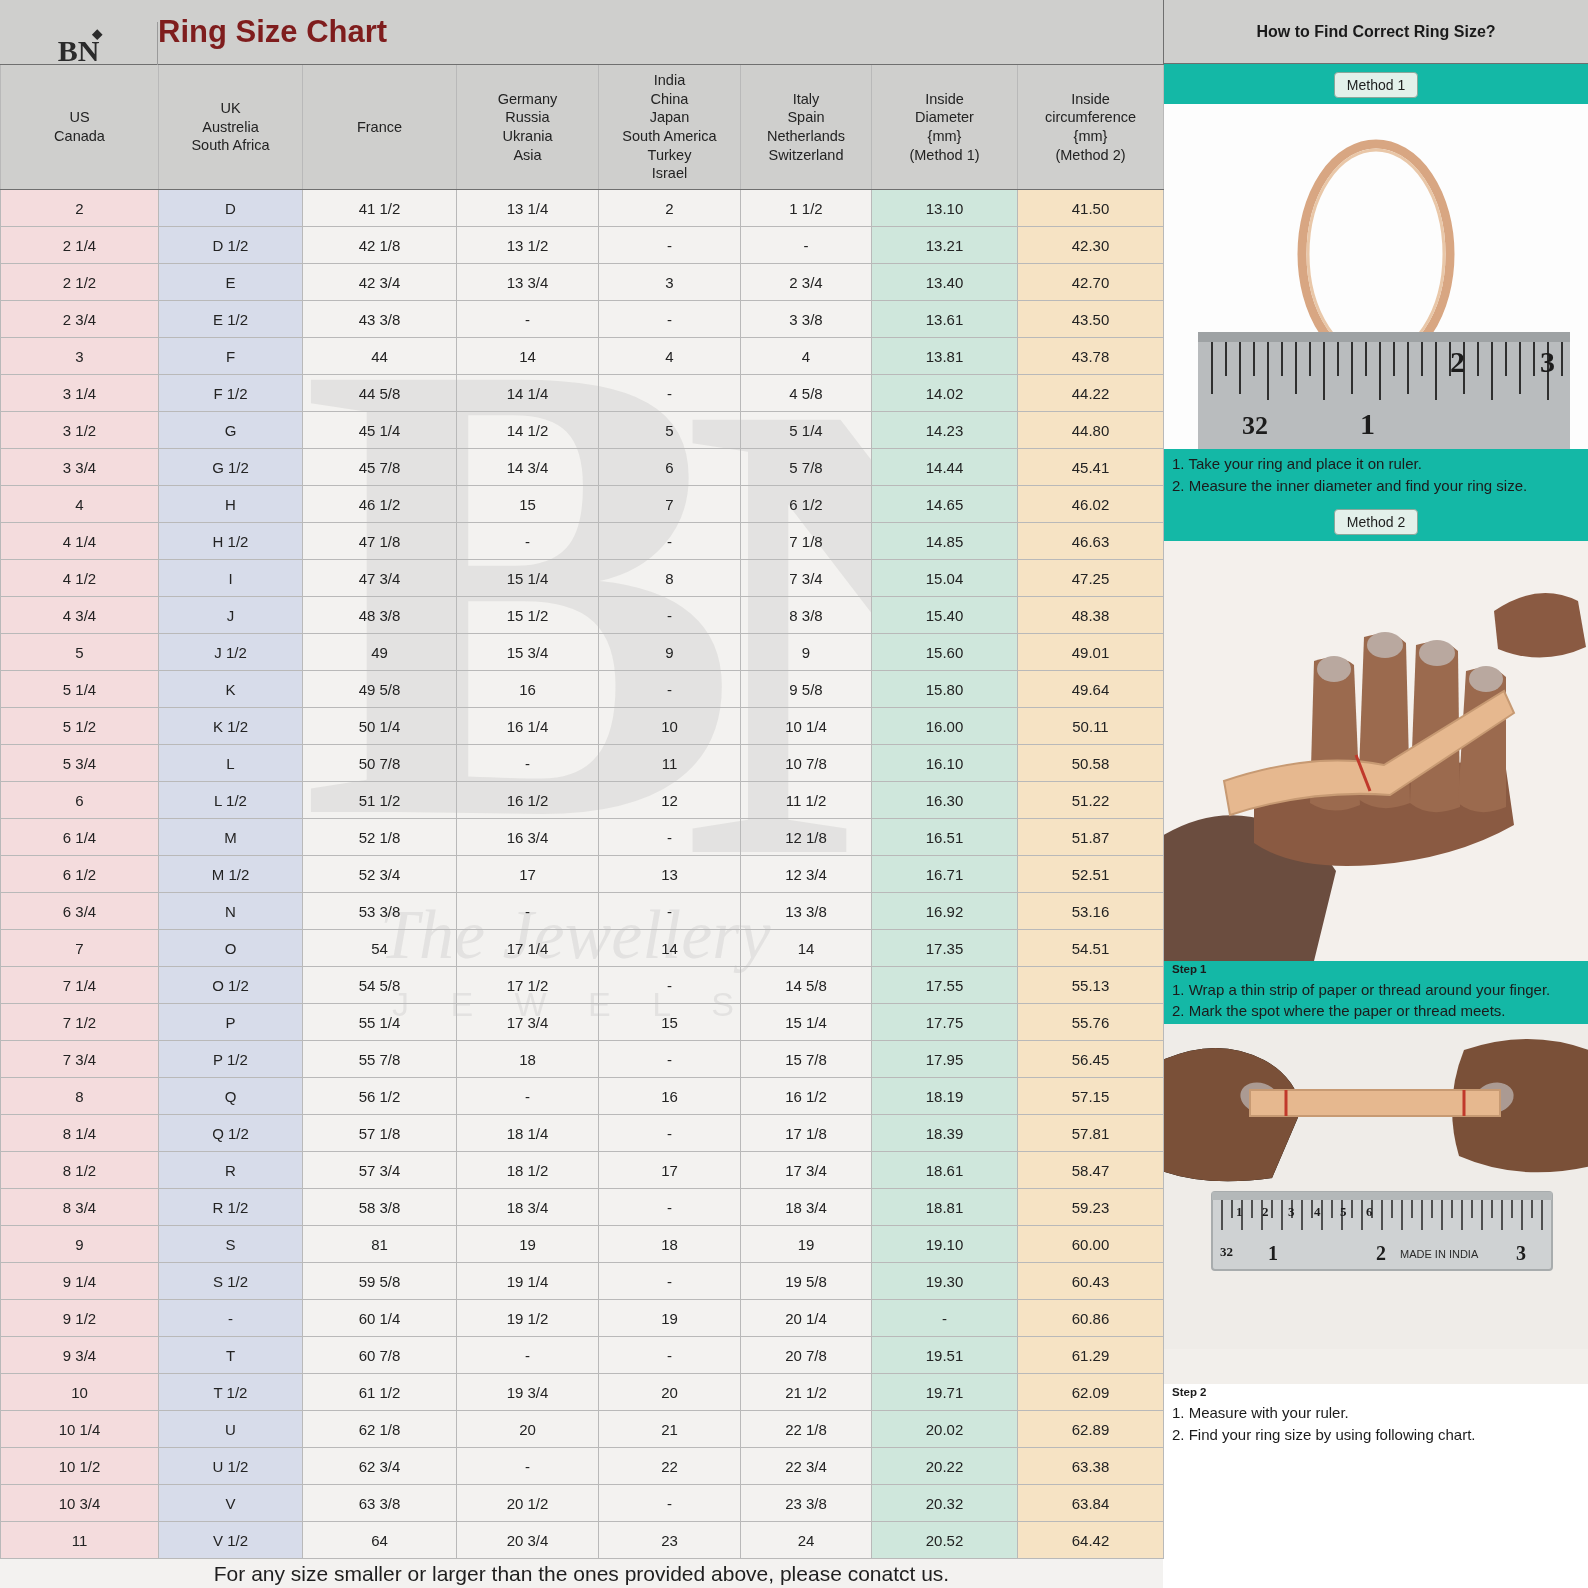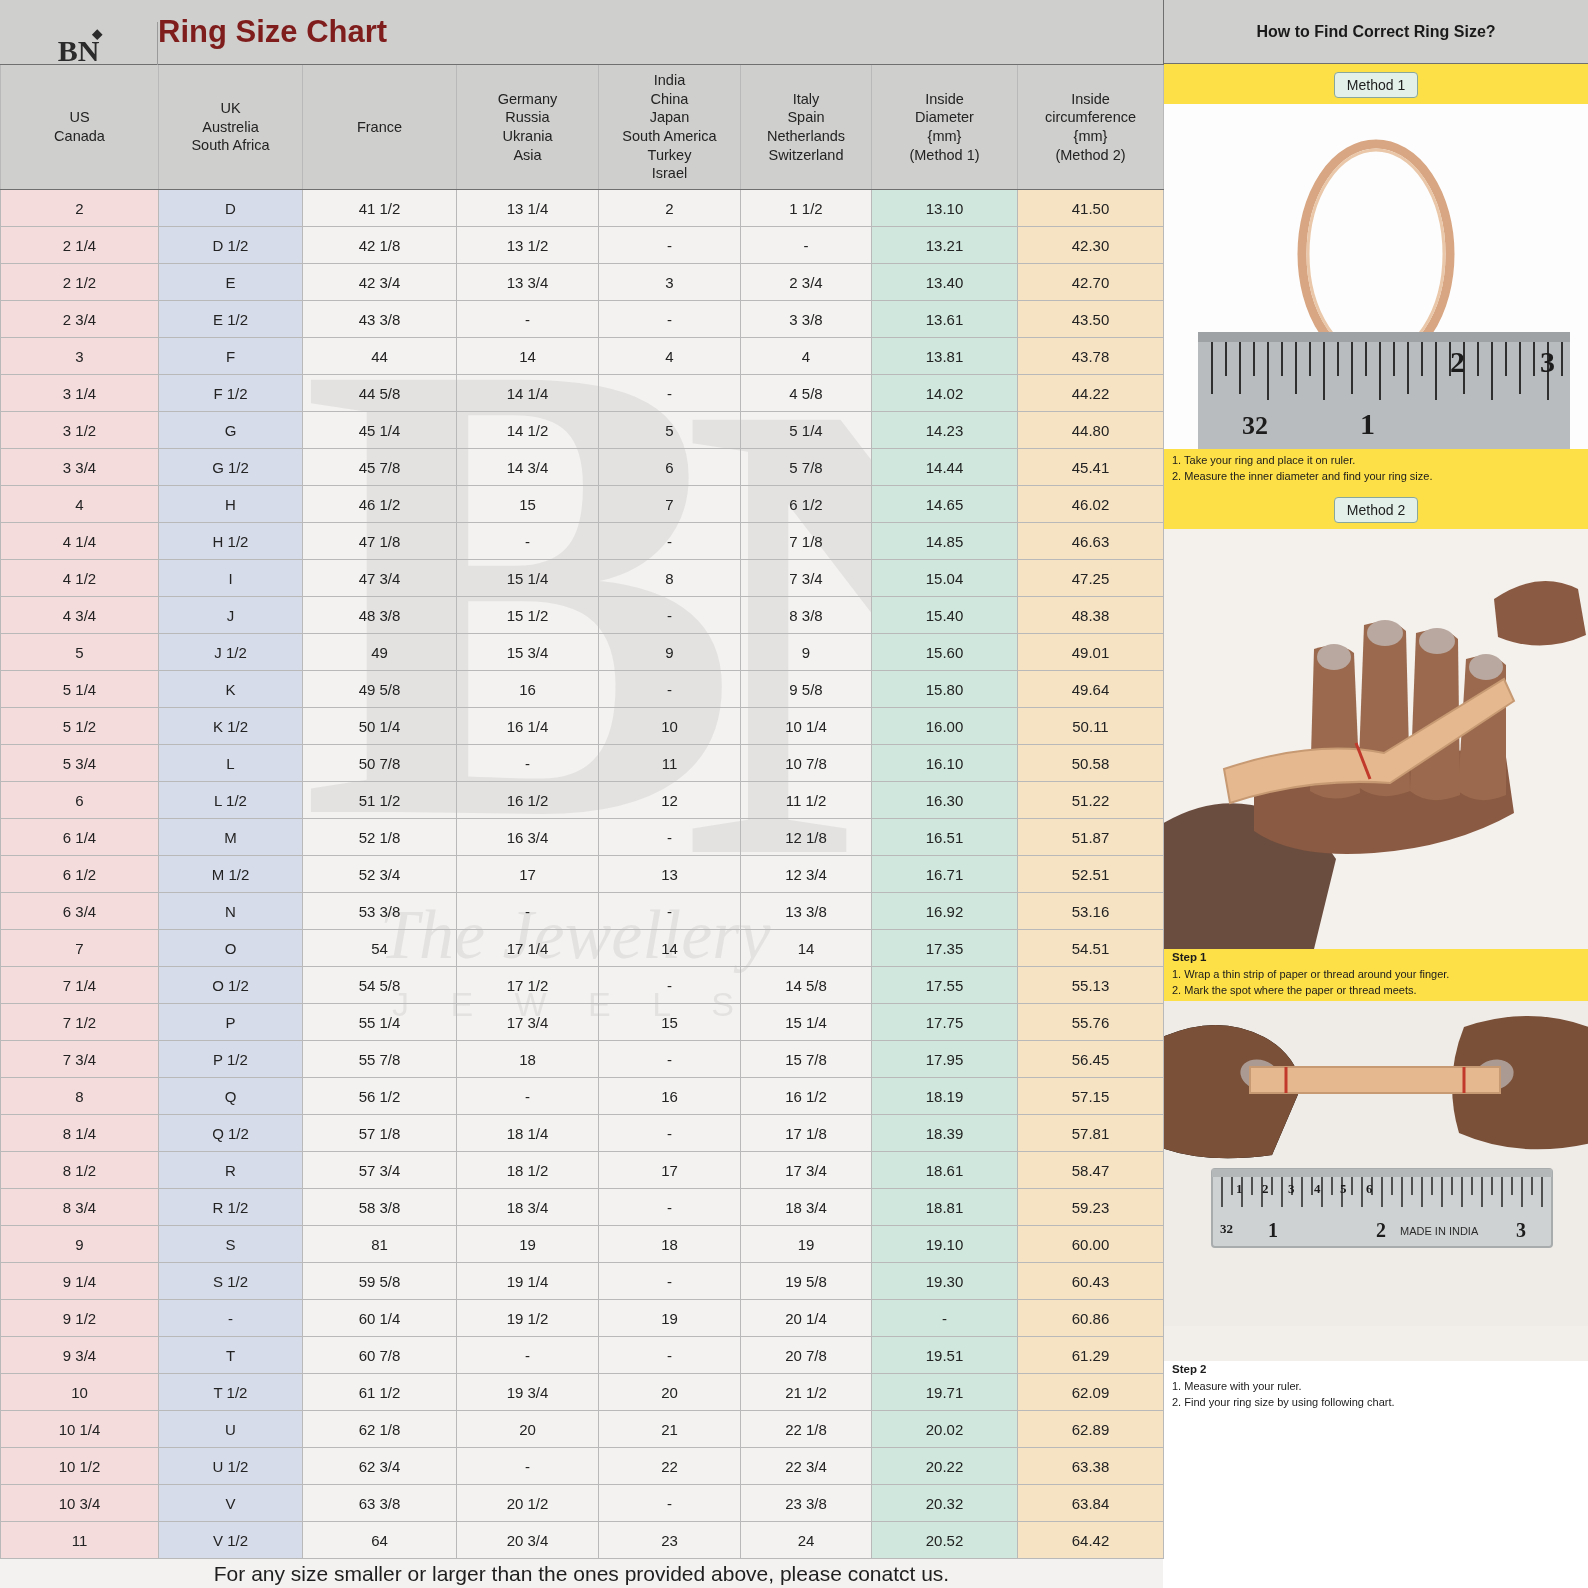--- a/index.html
+++ b/index.html
@@ -174,21 +174,21 @@
     background: #f3f2f0;
     padding: 0 12px;
     text-align: center;
   }
 
   
   .right {
     position: relative;
     width: 425px;
     height: 1112px;
-    background: #fde047;
+    background: #14b8a6;
     border-left: 1px solid #6f6f6f;
     box-sizing: border-box;
   }
   .right-header {
     height: 64px;
     background: #cfcfcd;
     border-bottom: 1px solid #6f6f6f;
     display: flex;
     align-items: center;
     justify-content: center;
@@ -215,21 +215,21 @@
   .photo {
     position: relative;
     width: 425px;
     overflow: hidden;
   }
   .photo-1 { height: 345px; background: #ffffff; }
   .photo-2 { height: 420px; background: #f7f4f0; }
   .photo-3 { height: 360px; background: #f2efeb; }
 
   .cap {
-    font-size: 11px;
+    font-size: 15px;
     color: #1b1b1b;
     line-height: 1.45;
     padding: 4px 6px 2px 8px;
   }
   .step-label {
     font-size: 11.5px;
     font-weight: 700;
     color: #1b1b1b;
     padding: 2px 0 0 8px;
   }

